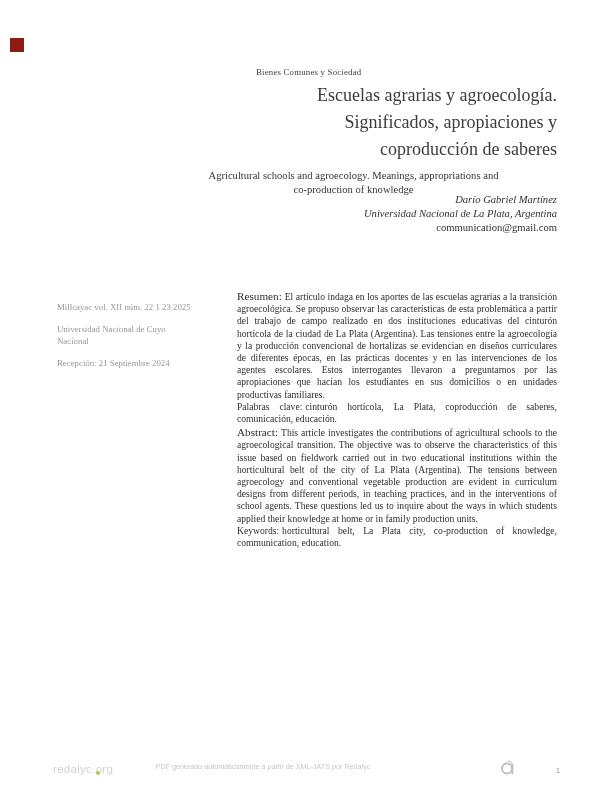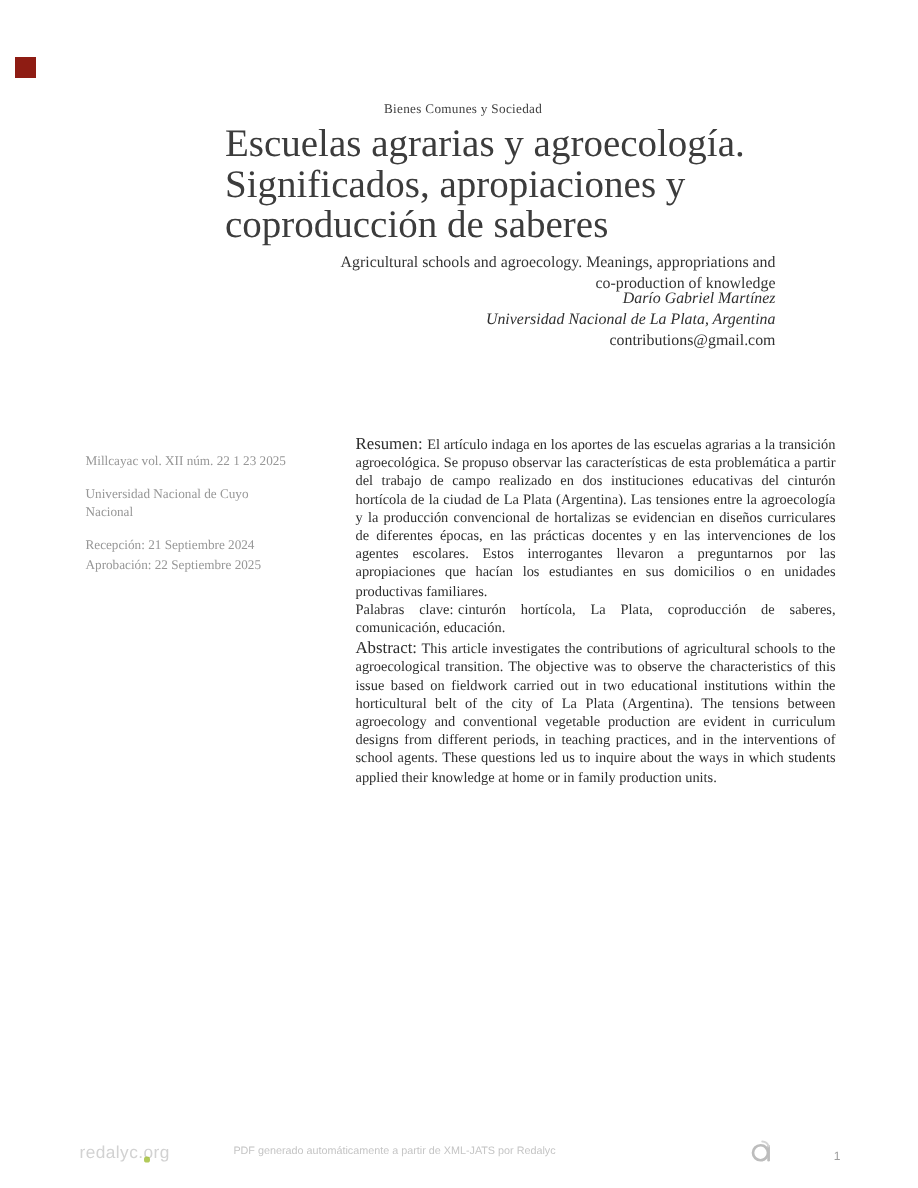--- a/index.html
+++ b/index.html
@@ -3,38 +3,39 @@
 <meta charset="utf-8">
 <style>
   html,body{margin:0;padding:0;background:#ffffff;}
   .page{
     position:relative;
     width:572px;height:792px;
     background:#ffffff;
     overflow:hidden;
     font-family:"Liberation Serif","DejaVu Serif",serif;
     color:#2e2e2e;
+    padding-left:40px;
   }
   .corner-square{
     position:absolute;left:10px;top:38px;width:14px;height:14px;
     background:#8e1c13;
   }
   .section-header{
     position:absolute;left:256px;top:67px;
     font-size:8.8px;color:#3f3f3f;letter-spacing:.2px;
   }
   .title-block{
     position:absolute;left:150px;right:55px;top:82px;
-    font-size:26px;line-height:27px;
+    text-align:right;font-size:18px;line-height:27px;
     color:#3c3c3c;font-weight:400;
   }
   .title-block span{display:block;}
   .title-en{
     position:absolute;left:150px;right:55px;top:169px;
-    text-align:right;font-size:10.6px;line-height:13.5px;color:#353535;
+    text-align:center;font-size:10.6px;line-height:13.5px;color:#353535;
   }
   .title-en span{display:block;}
   .author-block{
     position:absolute;left:150px;right:55px;top:193px;
     text-align:right;font-size:10.6px;line-height:14px;color:#2f2f2f;
   }
   .author-block .it{font-style:italic;display:block;}
   .author-block .email{display:block;font-style:normal;}
   .orcid-line{display:block;font-style:normal;}
   .orcid-dot{
@@ -96,39 +97,39 @@
   </div>
 
   <div class="title-en">
     <span>Agricultural schools and agroecology. Meanings, appropriations and</span>
     <span>co-production of knowledge</span>
   </div>
 
   <div class="author-block">
     <span class="it">Darío Gabriel Martínez</span>
     <span class="it">Universidad Nacional de La Plata, Argentina</span>
-    <span class="email">contributions@gmail.com</span>
+    <span class="email">communication@gmail.com</span>
   </div>
 
   <div class="sidebar">
     <div class="sb-item">Millcayac vol. XII núm. 22 1 23 2025</div>
     <div class="sb-item">
       <span class="sb-line">Universidad Nacional de Cuyo</span>
       <span class="sb-line">Nacional</span>
     </div>
     <div class="sb-item sb-dates">
       <span class="sb-line">Recepción: 21 Septiembre 2024</span>
-      <span class="sb-line">Aprobación: 22 Septiembre 2025</span>
     </div>
   </div>
 
   <div class="main-col">
     <p><span class="big-label">Resumen:</span><span>El artículo indaga en los aportes de las escuelas agrarias a la transición agroecológica. Se propuso observar las características de esta problemática a partir del trabajo de campo realizado en dos instituciones educativas del cinturón hortícola de la ciudad de La Plata (Argentina). Las tensiones entre la agroecología y la producción convencional de hortalizas se evidencian en diseños curriculares de diferentes épocas, en las prácticas docentes y en las intervenciones de los agentes escolares. Estos interrogantes llevaron a preguntarnos por las apropiaciones que hacían los estudiantes en sus domicilios o en unidades productivas familiares.</span></p>
     <p><span class="kw-label">Palabras clave:</span><span>cinturón hortícola, La Plata, coproducción de saberes, comunicación, educación.</span></p>
     <p class="gap"><span class="big-label">Abstract:</span><span>This article investigates the contributions of agricultural schools to the agroecological transition. The objective was to observe the characteristics of this issue based on fieldwork carried out in two educational institutions within the horticultural belt of the city of La Plata (Argentina). The tensions between agroecology and conventional vegetable production are evident in curriculum designs from different periods, in teaching practices, and in the interventions of school agents. These questions led us to inquire about the ways in which students applied their knowledge at home or in family production units.</span></p>
+    <p><span class="kw-label">Keywords:</span><span>horticultural belt, La Plata city, co-production of knowledge, communication, education.</span></p>
   </div>
 
   <div class="footer-logo">
     <span>redalyc.org</span>
     <span class="logo-dot"></span>
   </div>
 
   <div class="footer-center">
     <span>PDF generado automáticamente a partir de XML-JATS por Redalyc</span>
   </div>

